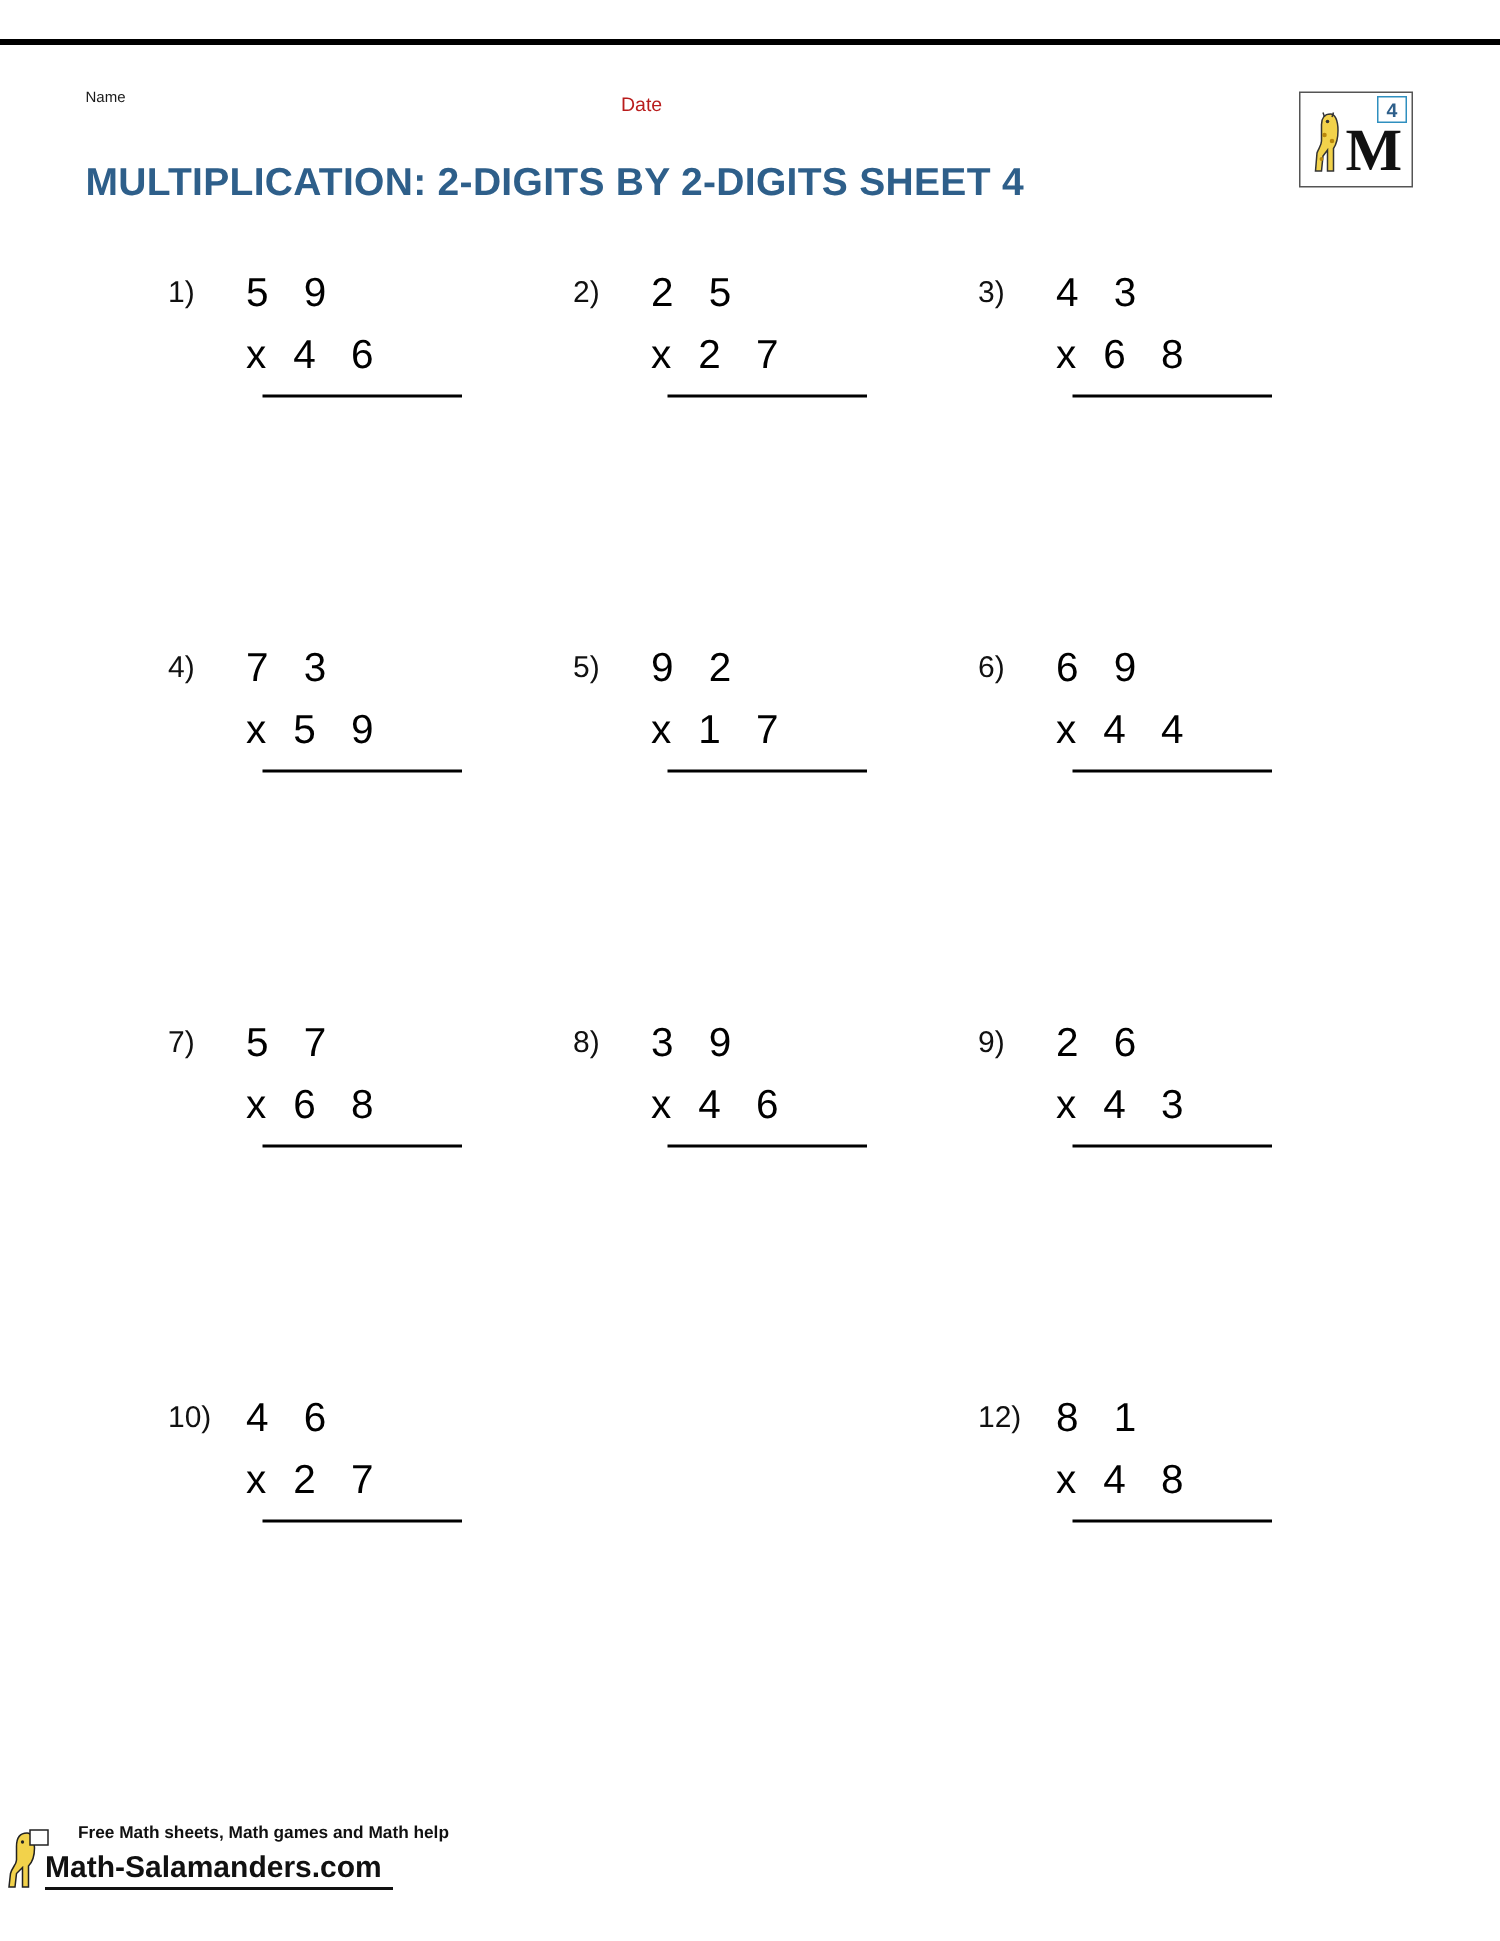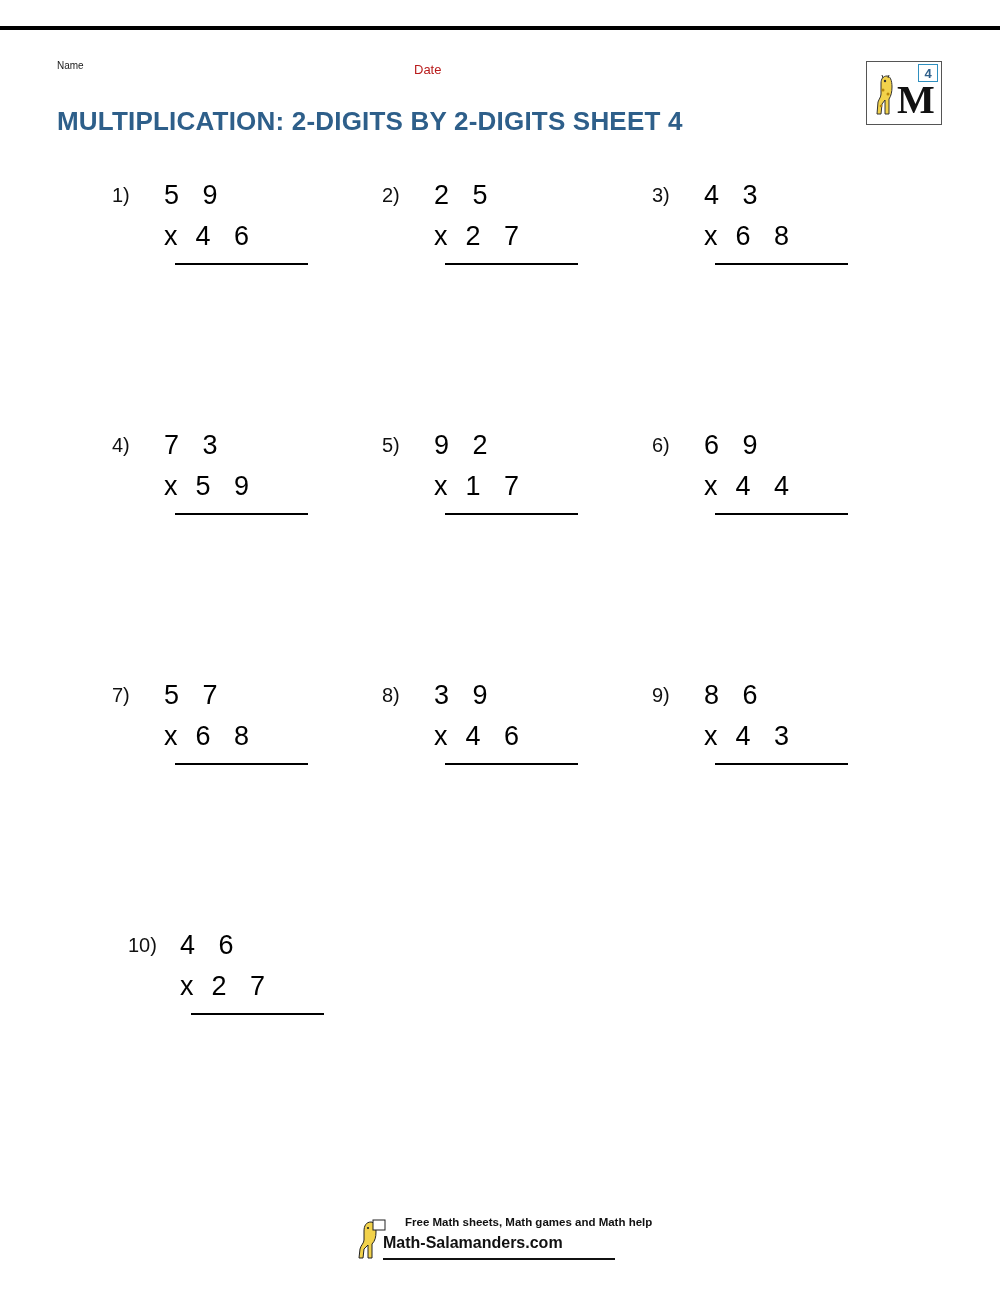--- a/index.html
+++ b/index.html
@@ -153,42 +153,41 @@
     height: 2px;
     background: #000;
   }
 
   
   .footer {
     position: absolute;
     left: 0;
     top: 1216px;
     width: 976px;
-    text-align: center;
   }
   .footer-inner {
     display: inline-block;
     position: relative;
     width: 270px;
     height: 58px;
   }
   .footer-tag {
     position: absolute;
     left: 52px;
     top: 0;
     font-size: 11.5px;
     font-weight: bold;
     color: #111;
     white-space: nowrap;
   }
   .footer-site {
     position: absolute;
     left: 30px;
     top: 18px;
-    font-size: 16px;
+    font-size: 20px;
     font-weight: bold;
     color: #111;
     white-space: nowrap;
     font-family: "Liberation Sans", sans-serif;
   }
   .footer-underline {
     position: absolute;
     left: 30px;
     top: 42px;
     width: 232px;
@@ -296,36 +295,44 @@
     <div class="prob-body">
       <div class="digits-row row-top">3 9</div>
       <div class="digits-row row-bottom"><span class="op-sign">x</span><span>4 6</span></div>
       <div class="rule"></div>
     </div>
   </div>
 
   <div class="problem" style="left:652px; top:678px;">
     <div class="prob-num">9)</div>
     <div class="prob-body">
-      <div class="digits-row row-top">8 6</div>
+      <div class="digits-row row-top">2 6</div>
       <div class="digits-row row-bottom"><span class="op-sign">x</span><span>4 3</span></div>
       <div class="rule"></div>
     </div>
   </div>
 
-  <div class="problem" style="left:128px; top:928px;">
+  <div class="problem" style="left:112px; top:928px;">
     <div class="prob-num">10)</div>
     <div class="prob-body">
       <div class="digits-row row-top">4 6</div>
       <div class="digits-row row-bottom"><span class="op-sign">x</span><span>2 7</span></div>
       <div class="rule"></div>
     </div>
   </div>
 
 
+  <div class="problem" style="left:652px; top:928px;">
+    <div class="prob-num">12)</div>
+    <div class="prob-body">
+      <div class="digits-row row-top">8 1</div>
+      <div class="digits-row row-bottom"><span class="op-sign">x</span><span>4 8</span></div>
+      <div class="rule"></div>
+    </div>
+  </div>
 
 </div>
 
 <div class="footer">
   <div class="footer-inner">
     <svg class="footer-giraffe" viewBox="0 0 34 44">
       <path d="M18 4 C13 4 11 8 11 13 L11 22 C11 25 8 27 7 31 L6 40 L10 40 L11 31 L15 27 L15 40 L19 40 L19 26 C22 23 23 19 23 14 C23 8 21 4 18 4 Z" fill="#f2d24b" stroke="#222" stroke-width="1"></path>
       <circle cx="15" cy="10" r="1.1" fill="#222"></circle>
       <rect x="20" y="2" width="12" height="10" fill="#fff" stroke="#222" stroke-width="1"></rect>
     </svg>

